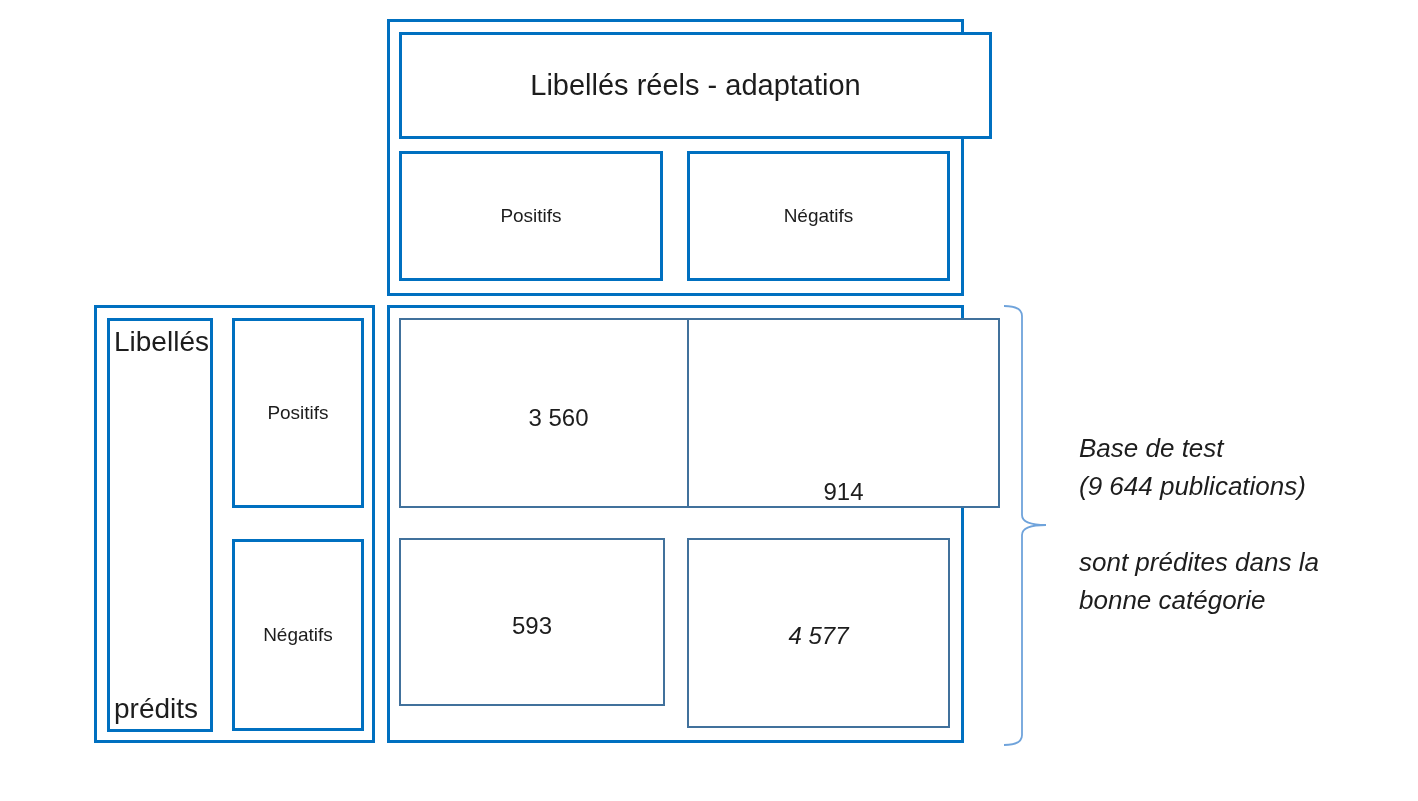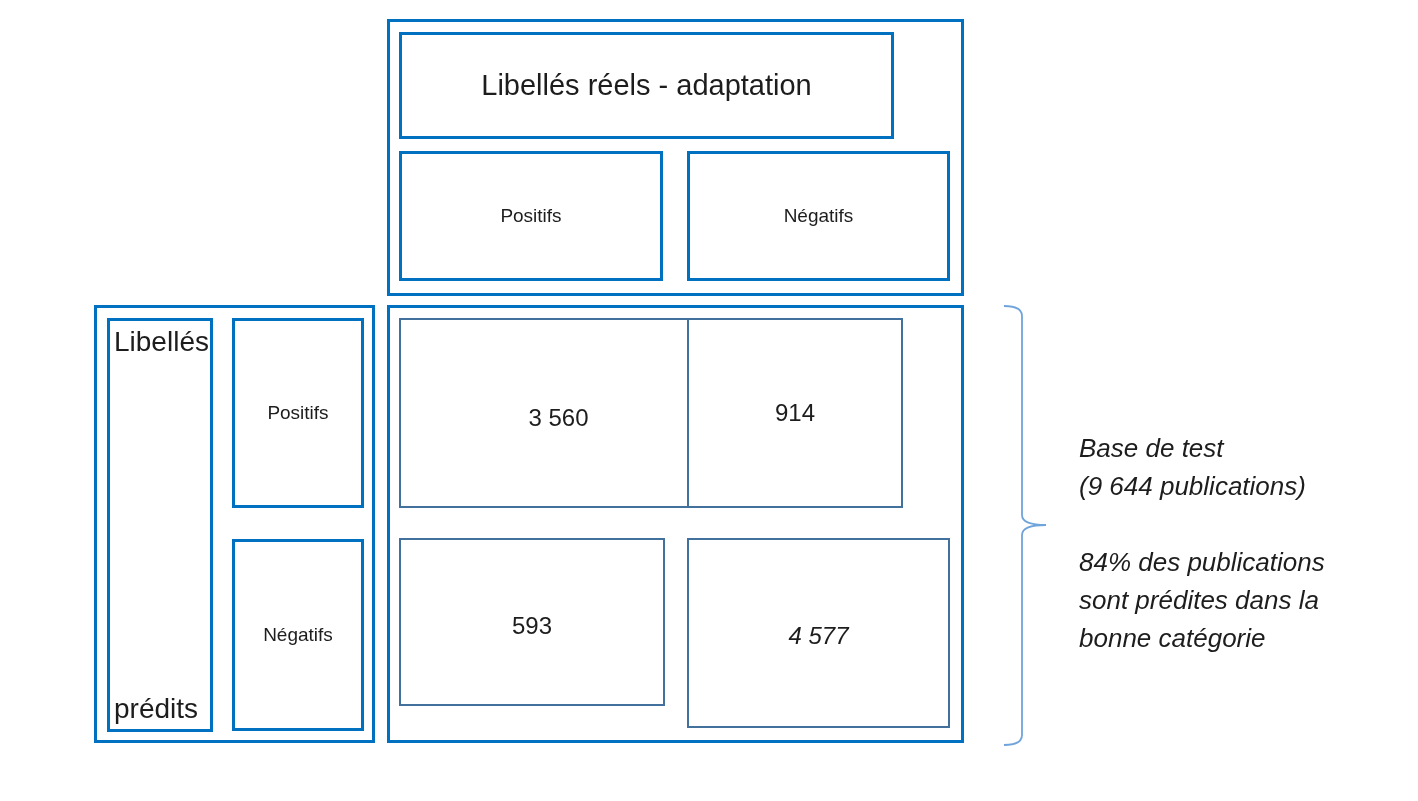--- a/index.html
+++ b/index.html
@@ -5,34 +5,34 @@
   html,body{margin:0;padding:0;background:#ffffff;}
   body{font-family:"Liberation Sans", sans-serif;color:#1d1d1d;}
   .canvas{position:relative;width:1418px;height:801px;background:#ffffff;overflow:hidden;}
 
   .box{position:absolute;box-sizing:border-box;background:#ffffff;border:3px solid #0070C0;}
   .cell{position:absolute;box-sizing:border-box;background:#ffffff;border:2px solid #41719C;}
   .center{display:flex;align-items:center;justify-content:center;text-align:center;}
 
   
   .real-panel{left:387px;top:19px;width:577px;height:277px;}
-  .real-title{left:399px;top:32px;width:495px;height:107px;font-size:29px;}
+  .real-title{left:399px;top:32px;width:593px;height:107px;font-size:29px;}
   .real-pos{left:399px;top:151px;width:264px;height:130px;font-size:19px;}
   .real-neg{left:687px;top:151px;width:263px;height:130px;font-size:19px;}
 
   
   .pred-panel{left:94px;top:305px;width:281px;height:438px;}
   .pred-title{left:107px;top:318px;width:106px;height:414px;display:flex;flex-direction:column;justify-content:space-between;padding-left:4px;font-size:28px;line-height:41px;}
   .pred-pos{left:232px;top:318px;width:132px;height:190px;font-size:19px;}
   .pred-neg{left:232px;top:539px;width:132px;height:192px;font-size:19px;}
 
   
   .matrix-panel{left:387px;top:305px;width:577px;height:438px;}
   .cell-r0c0{left:399px;top:318px;width:319px;height:190px;}
-  .cell-r0c1{left:687px;top:318px;width:216px;height:190px;}
+  .cell-r0c1{left:687px;top:318px;width:313px;height:190px;align-items:flex-end;}
   .cell-r1c0{left:399px;top:538px;width:266px;height:168px;}
   .cell-r1c1{left:687px;top:538px;width:263px;height:190px;font-style:italic;}
   .cell .val{font-size:24px;}
   .cell-r0c0 .val{transform:translateY(5px);}
   .cell-r1c0 .val{transform:translateY(4px);}
   .cell-r1c1 .val{transform:translateY(3px);}
 
   
   .brace{position:absolute;left:995px;top:300px;width:60px;height:452px;}
   .annotation{position:absolute;left:1079px;top:429px;width:300px;font-size:26px;line-height:38px;white-space:nowrap;}
@@ -71,18 +71,17 @@
   </div>
 
   <svg class="brace" viewBox="0 0 60 452" xmlns="http://www.w3.org/2000/svg">
     <path d="M 9 6 Q 27 6 27 16 L 27 215 Q 27 225 51 225 Q 27 225 27 235 L 27 435 Q 27 445 9 445" fill="none" stroke="#6FA3DB" stroke-width="1.8"></path>
   </svg>
 
   <div class="annotation">
     <div>Base de test</div>
     <div>(9 644 publications)</div>
     <div></div>
-    <div>84% des publications</div>
     <div>sont prédites dans la</div>
     <div>bonne catégorie</div>
   </div>
 
 </div>
 
 </body></html>

